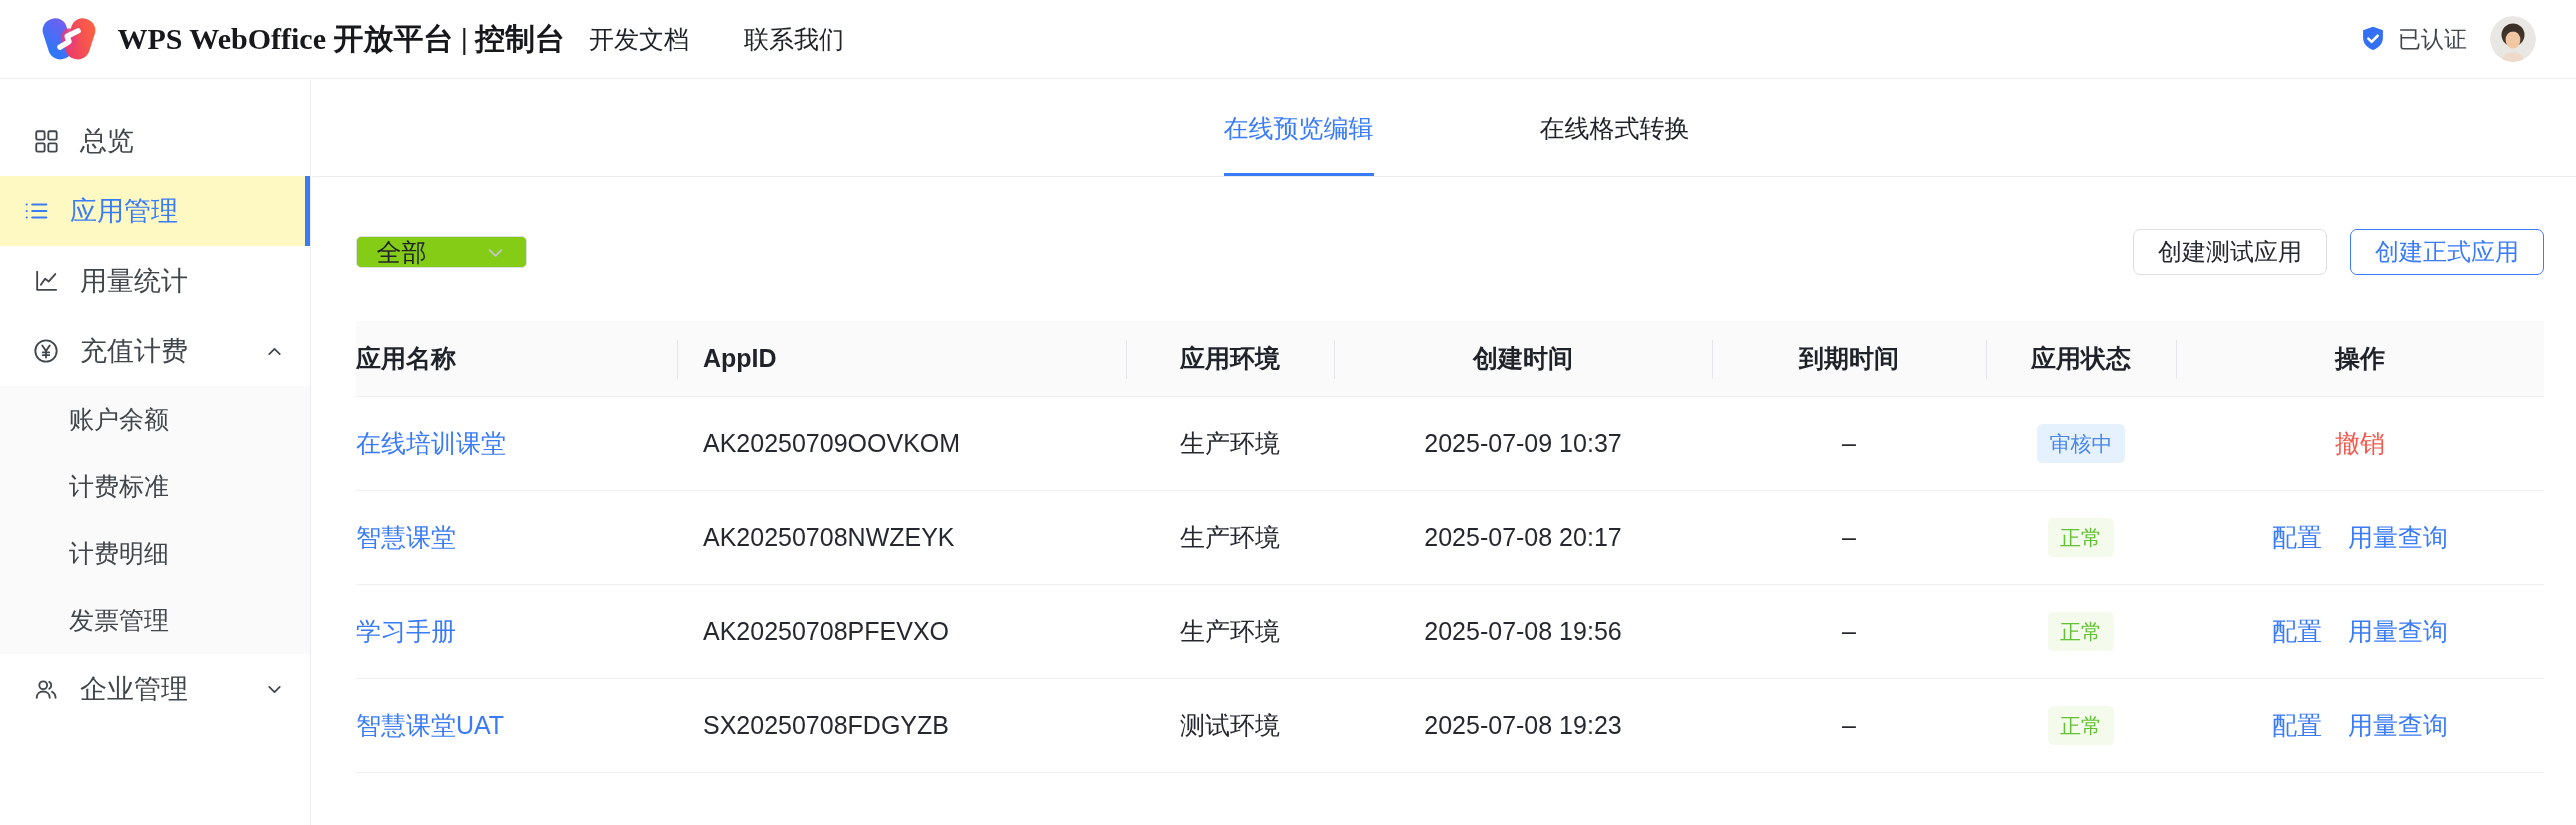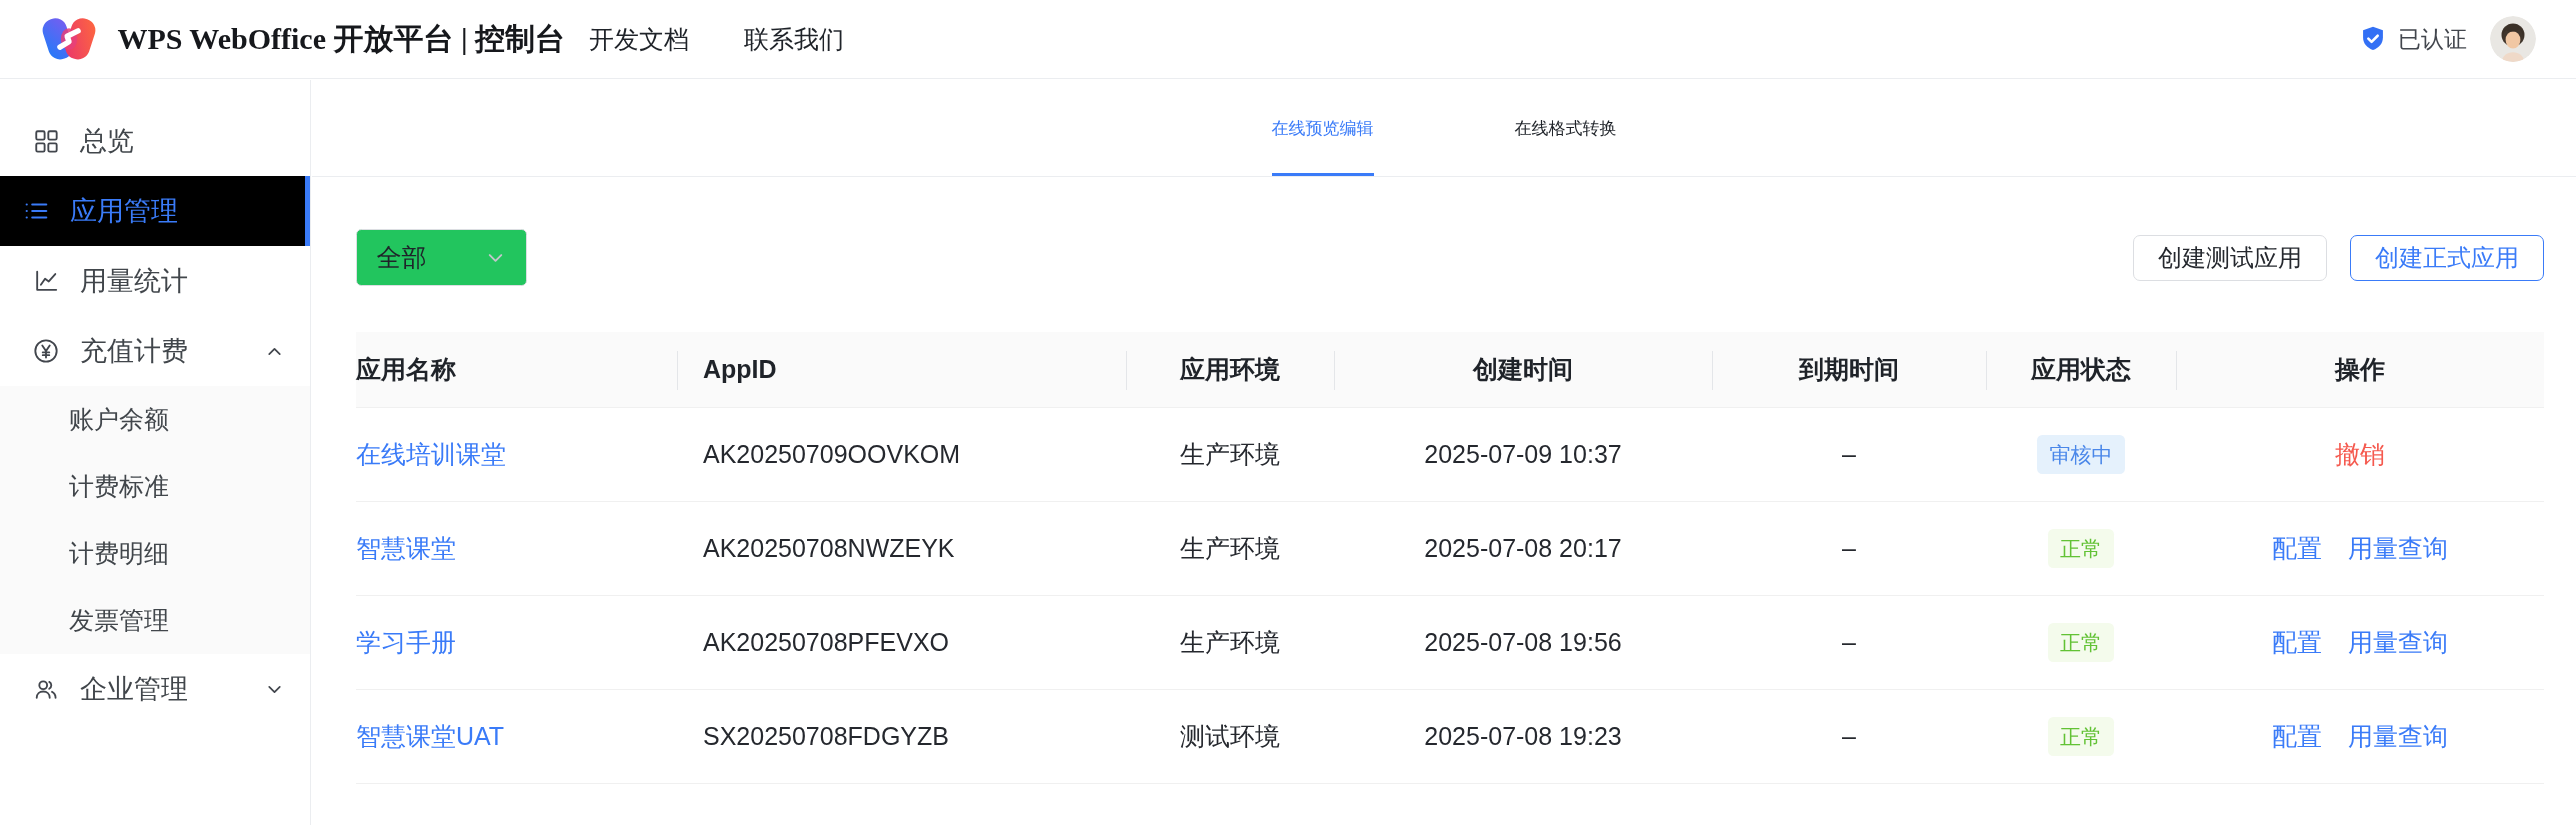--- a/index.html
+++ b/index.html
@@ -19,42 +19,42 @@
   .verified-label { font-size:23px; color:#42464d;text-align:center; }
   .avatar { width:46px; height:46px; border-radius:50%; overflow:hidden; margin-left:23px; flex:0 0 auto; }
 
   
   .sidebar { position:absolute; top:80px; left:0; bottom:0; width:311px;
     background:#fff; border-right:0.9px solid #ebedf0; padding-top:26px; }
   .side-item { position:relative; height:70px; display:flex; align-items:center;
     padding:0 25px 0 33px; font-size:27px; color:#41464b; cursor:pointer; }
   .side-item .ic { width:26px; height:26px; margin-right:21px; flex:0 0 auto; display:flex; }
   .side-item .chev { margin-left:auto; width:21px; height:21px; display:flex; }
-  .side-item.active { background:#000000; color:var(--accent,#3a7bf8);padding-left:23px; }
+  .side-item.active { background:#fef9c3; color:var(--accent,#3a7bf8);padding-left:23px; }
   .side-item.active::after { content:""; position:absolute; right:0; top:0; width:5.3px; height:100%;
     background:var(--accent,#3a7bf8); }
   .submenu { background:#fafafa; }
   .sub-item { height:67px; display:flex; align-items:center; padding-left:69px;
     font-size:25px; color:#41464b; cursor:pointer; }
 
   
   .main { position:absolute; top:80px; left:312px; right:0; bottom:0; background:#fff; }
   .tabbar { height:97px; border-bottom:0.9px solid #ebedf0; display:flex;
     justify-content:center; align-items:center; gap:141px; }
   .tab { position:relative; height:100%; display:inline-flex; align-items:center;
-    font-size:17px; color:#1f2329; cursor:pointer; }
+    font-size:25px; color:#1f2329; cursor:pointer;margin-left:25px; }
   .tab.active { color:var(--accent,#3a7bf8); }
   .tab.active::after { content:""; position:absolute; left:0; right:0; bottom:0; height:3.5px;
     background:var(--accent,#3a7bf8); }
 
   .content { padding:52px 32px 0 44px; }
   .toolbar { display:flex; align-items:center; justify-content:space-between; }
-  .select { width:171px; height:57px; border:0.9px solid #dcdee2; border-radius:5.3px;
+  .select { width:171px; height:32px; border:0.9px solid #dcdee2; border-radius:5.3px;
     display:flex; align-items:center; padding:0 19.4px; font-size:25px; color:#1f2329;
-    background:#22c55e; cursor:pointer; }
+    background:#84cc16; cursor:pointer; }
   .select .sel-chev { margin-left:auto; display:flex; }
   .btn-group { display:flex; gap:23px; }
   .btn { height:46px; padding:0 24px; min-width:162px; display:inline-flex; align-items:center;
     justify-content:center; font-size:24px; border-radius:7px; background:#fff; cursor:pointer; white-space:nowrap; }
   .btn.ghost { border:0.9px solid #dcdee2; color:#25282e; }
   .btn.primary-outline { border:0.9px solid var(--accent,#3a7bf8); color:var(--accent,#3a7bf8); }
 
   
   .table { margin-top:46px; }
   .tr, .thead { display:grid; grid-template-columns:321px 449px 208px 378px 274px 190px 1fr; }

